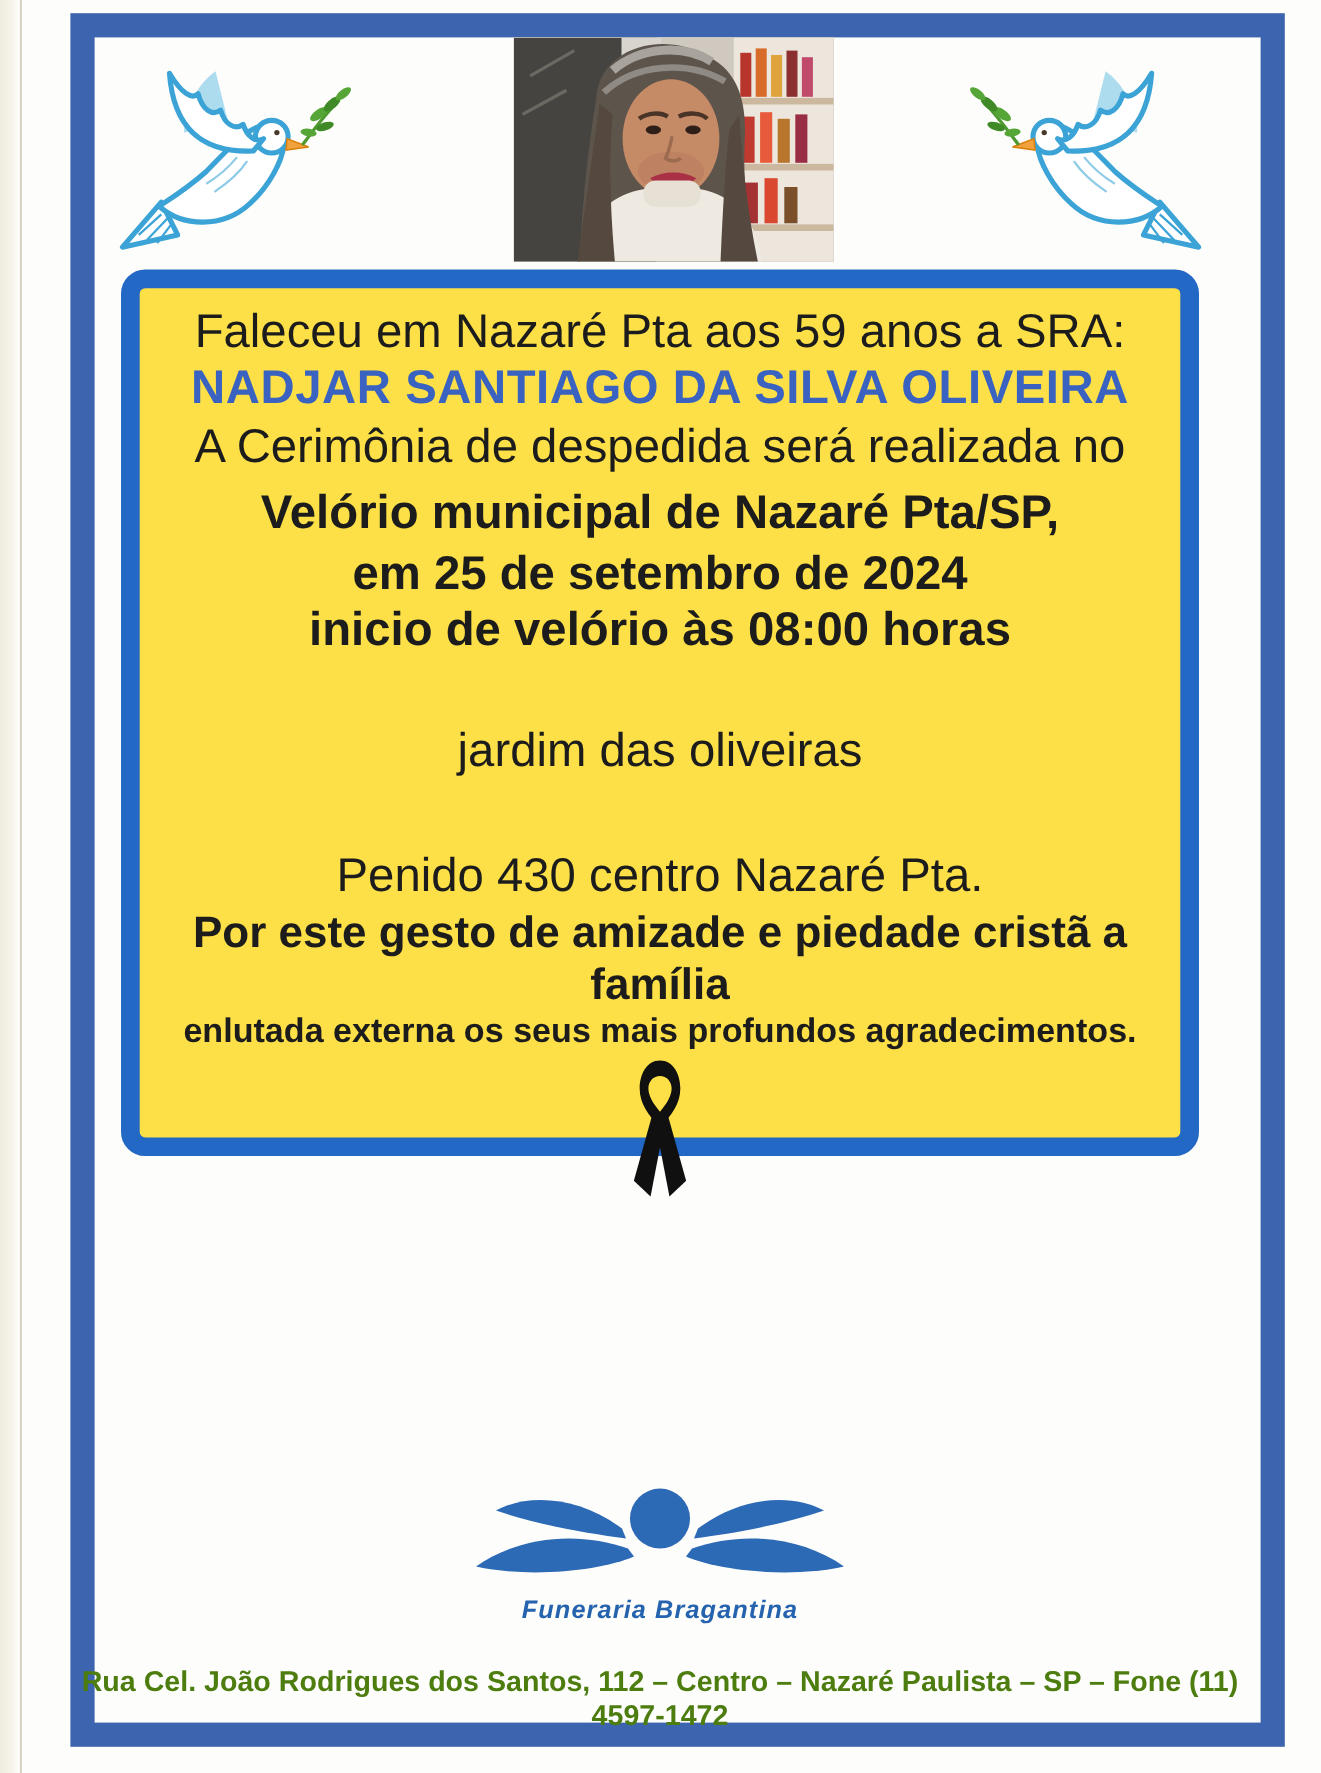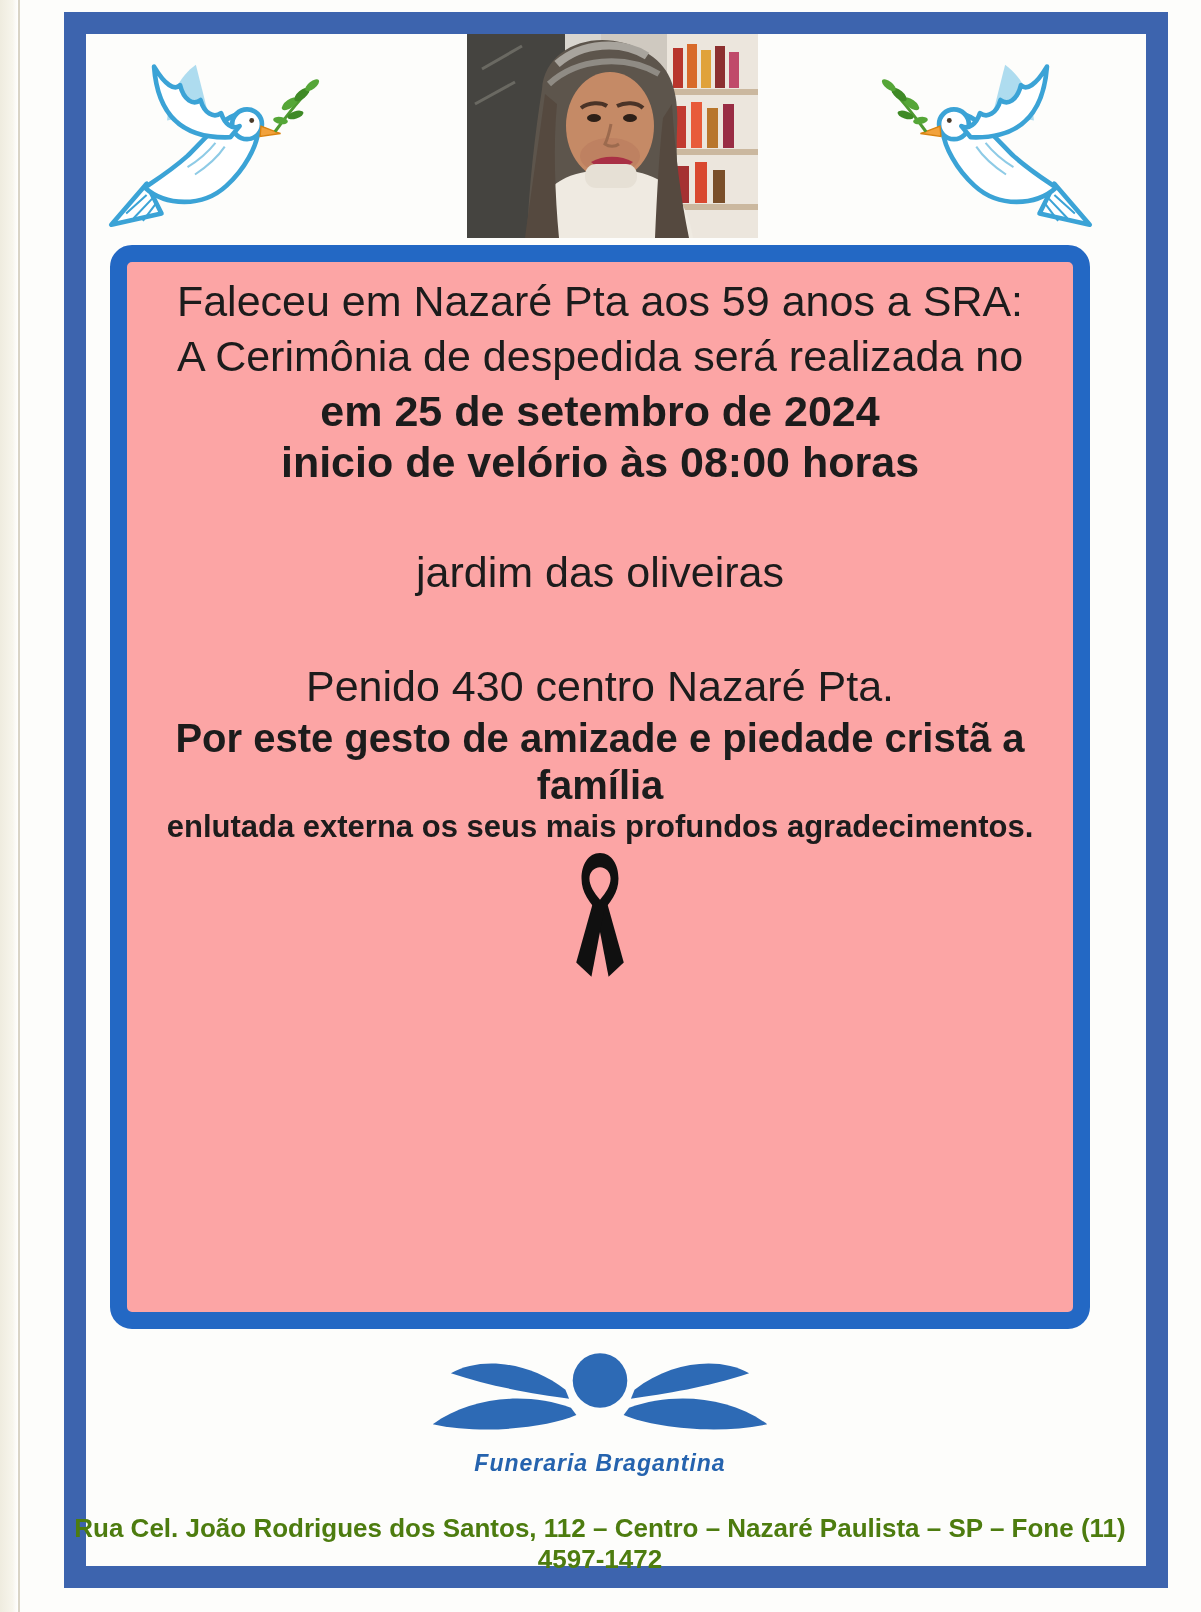--- a/index.html
+++ b/index.html
@@ -32,23 +32,23 @@
   .dove-right svg { transform:scaleX(-1); }
   .dove svg { width:100%; height:100%; display:block; }
 
   .photo {
     position:absolute; left:467px; top:34px; width:291px; height:204px;
     overflow:hidden; background:#cfc9c0;
   }
   .photo svg { width:100%; height:100%; display:block; }
 
   .inner-panel {
-    position:absolute; left:110px; top:245px; width:980px; height:1084px;
+    position:absolute; left:110px; top:245px; width:980px; height:806px;
     border:17px solid #2368c4; border-radius:22px;
-    background:#fca5a5;
+    background:#fde047;
     text-align:center;
     color:#1c1c1c;
     font-size:43px;
     line-height:1.18;
   }
   .inner-panel p { margin:0; }
   .p-intro   { padding-top:14px; }
   .p-name    { margin-top:30px; font-weight:bold; color:#3a62c0; letter-spacing:0.5px; }
   .p-ceremony{ margin-top:32px; line-height:1.38; }
   .p-ceremony .bold-line { font-weight:bold; }
@@ -152,22 +152,24 @@
       <ellipse cx="206" cy="60" rx="10" ry="4.5" fill="#55a637" transform="rotate(-35 206 60)"></ellipse>
       <ellipse cx="219" cy="50" rx="10" ry="4.5" fill="#3f8a26" transform="rotate(-40 219 50)"></ellipse>
       <ellipse cx="230" cy="40" rx="9" ry="4" fill="#55a637" transform="rotate(-38 230 40)"></ellipse>
       <ellipse cx="212" cy="72" rx="9" ry="4" fill="#3f8a26" transform="rotate(-18 212 72)"></ellipse>
       <ellipse cx="196" cy="78" rx="8" ry="3.8" fill="#55a637" transform="rotate(10 196 78)"></ellipse>
     </svg>
   </div>
 
   <div class="inner-panel">
     <p class="p-intro">Faleceu em Nazaré Pta aos 59 anos a SRA:</p>
+    <p class="p-name">NADJAR SANTIAGO DA SILVA OLIVEIRA</p>
     <p class="p-ceremony">
       <span>A Cerimônia de despedida será realizada no</span><br>
+      <span class="bold-line">Velório municipal de Nazaré Pta/SP,</span>
     </p>
     <p class="p-date">em 25 de setembro de 2024</p>
     <p class="p-wake">inicio de velório às 08:00 horas</p>
     <p class="p-burial">
       <br>
       <span>jardim das oliveiras</span>
     </p>
     <p class="p-addr">
       <br>
       <span>Penido 430 centro Nazaré Pta.</span>

